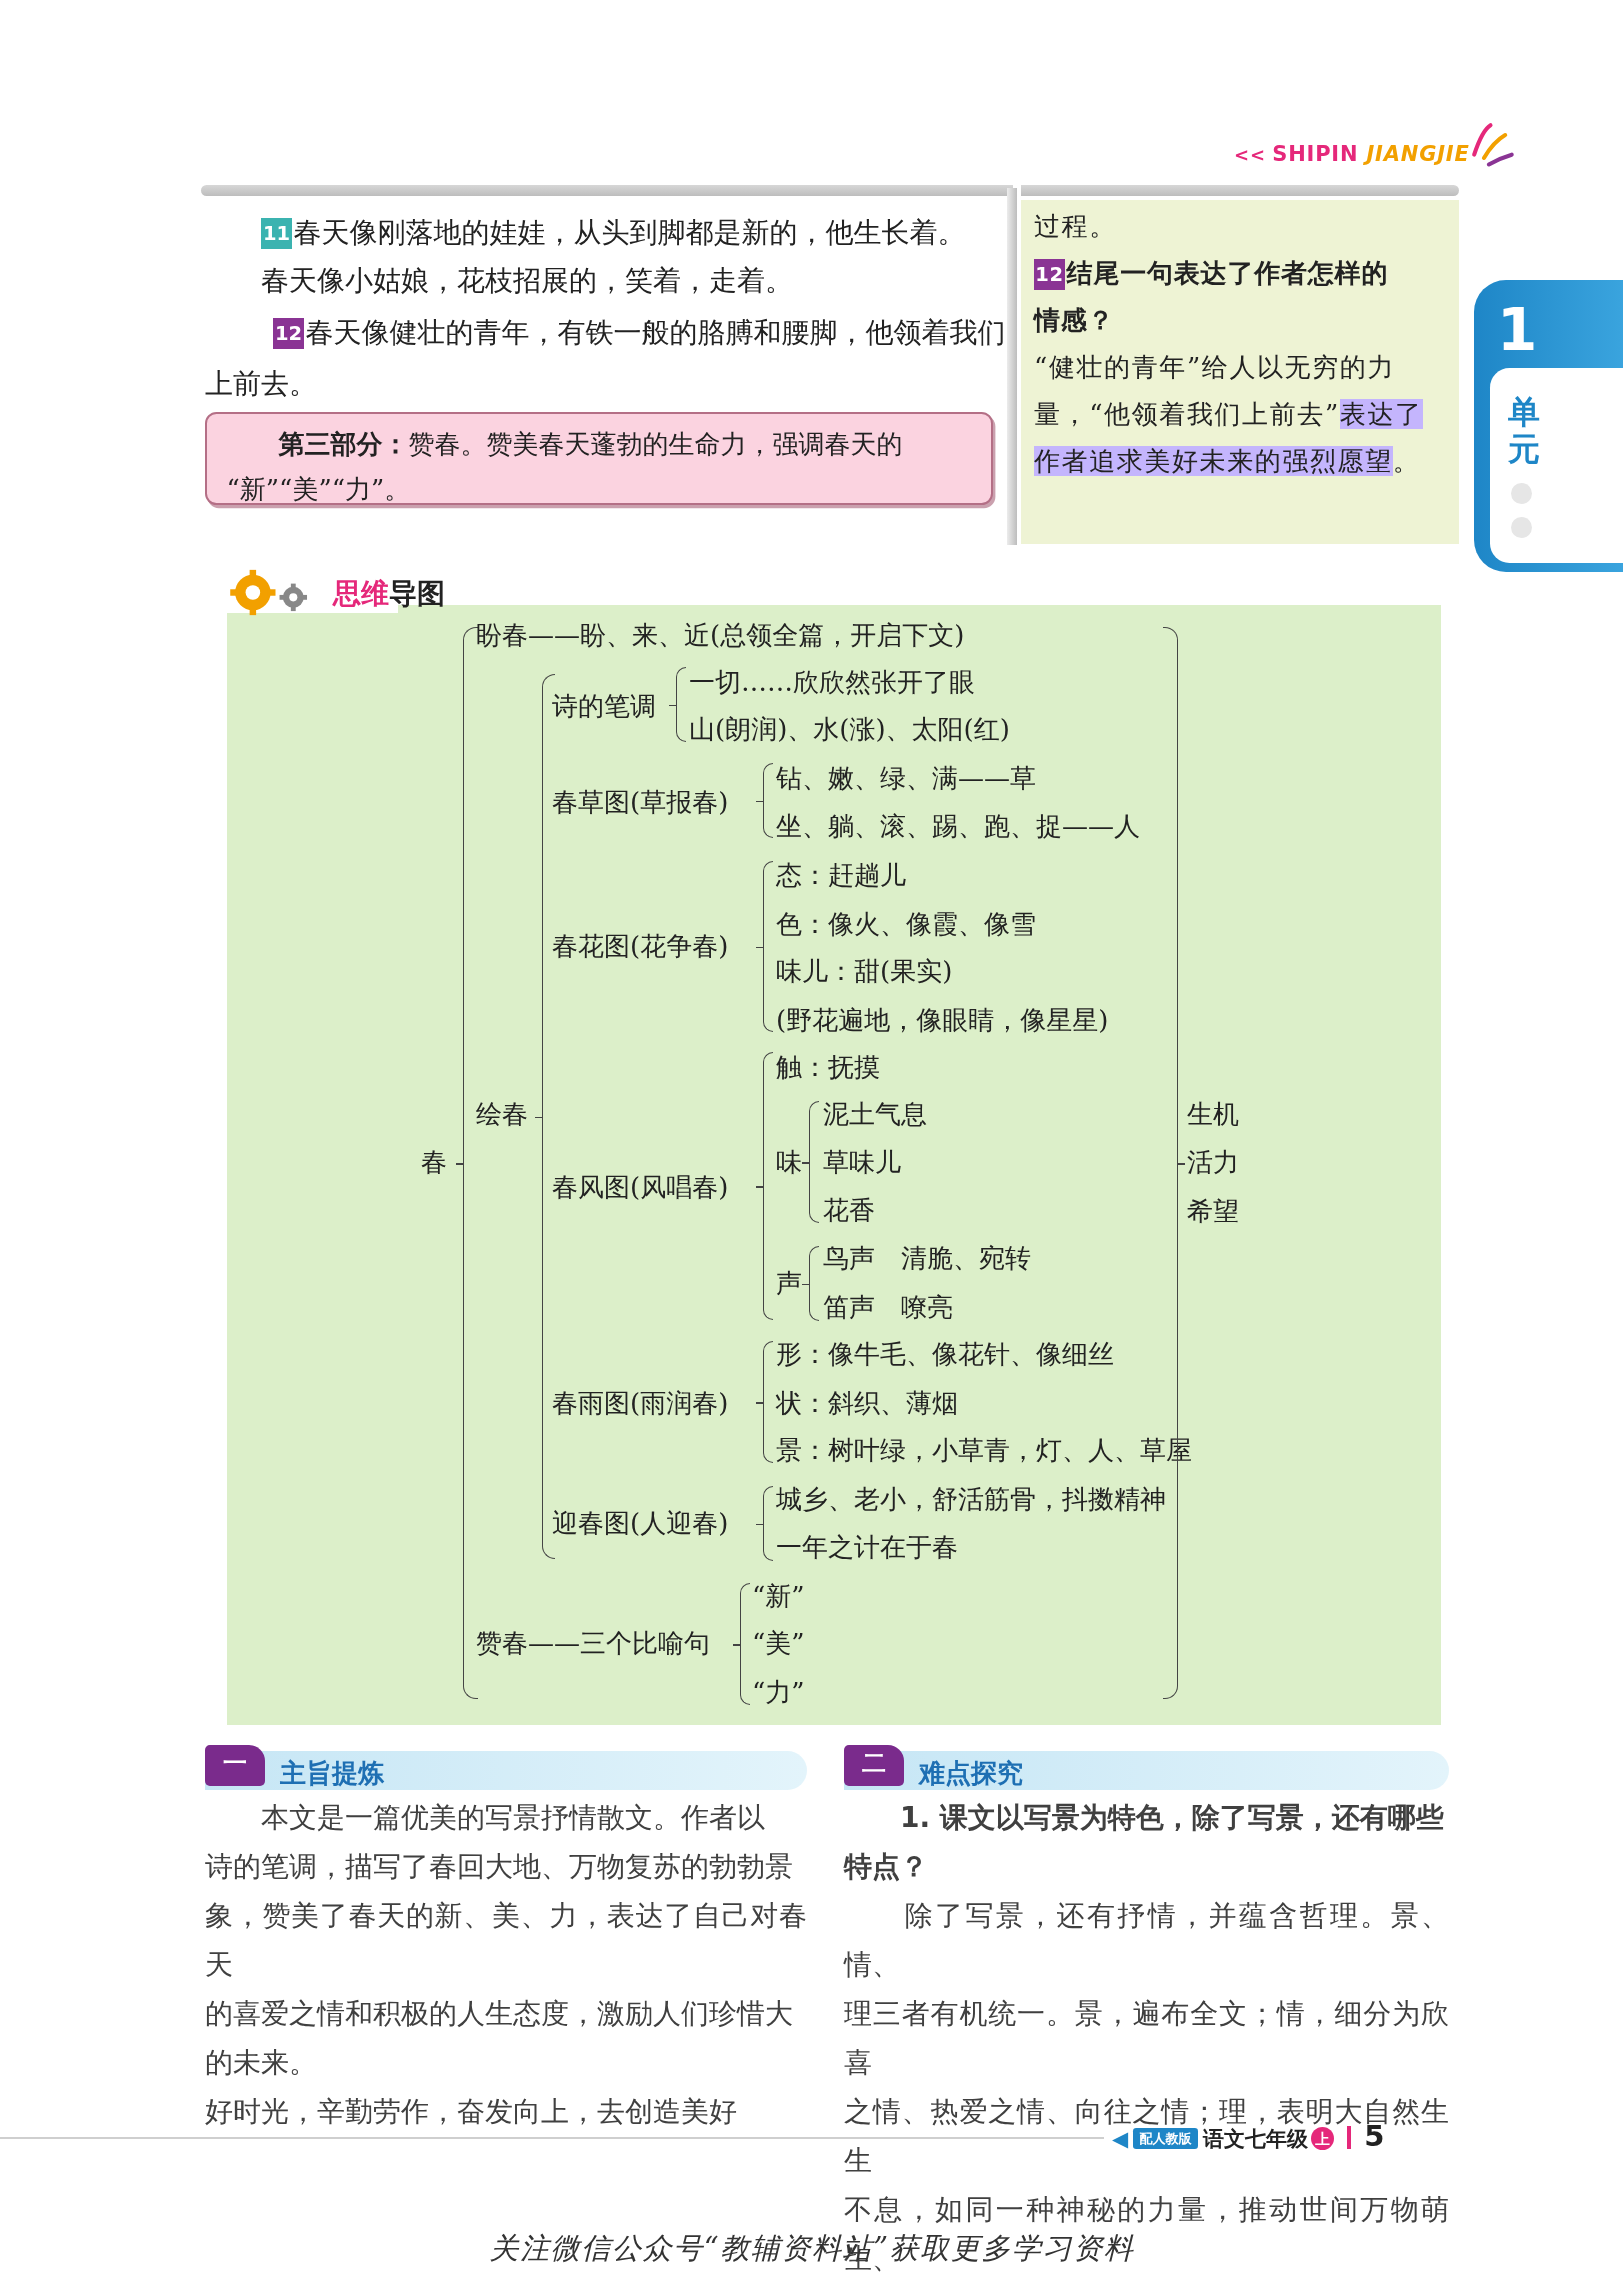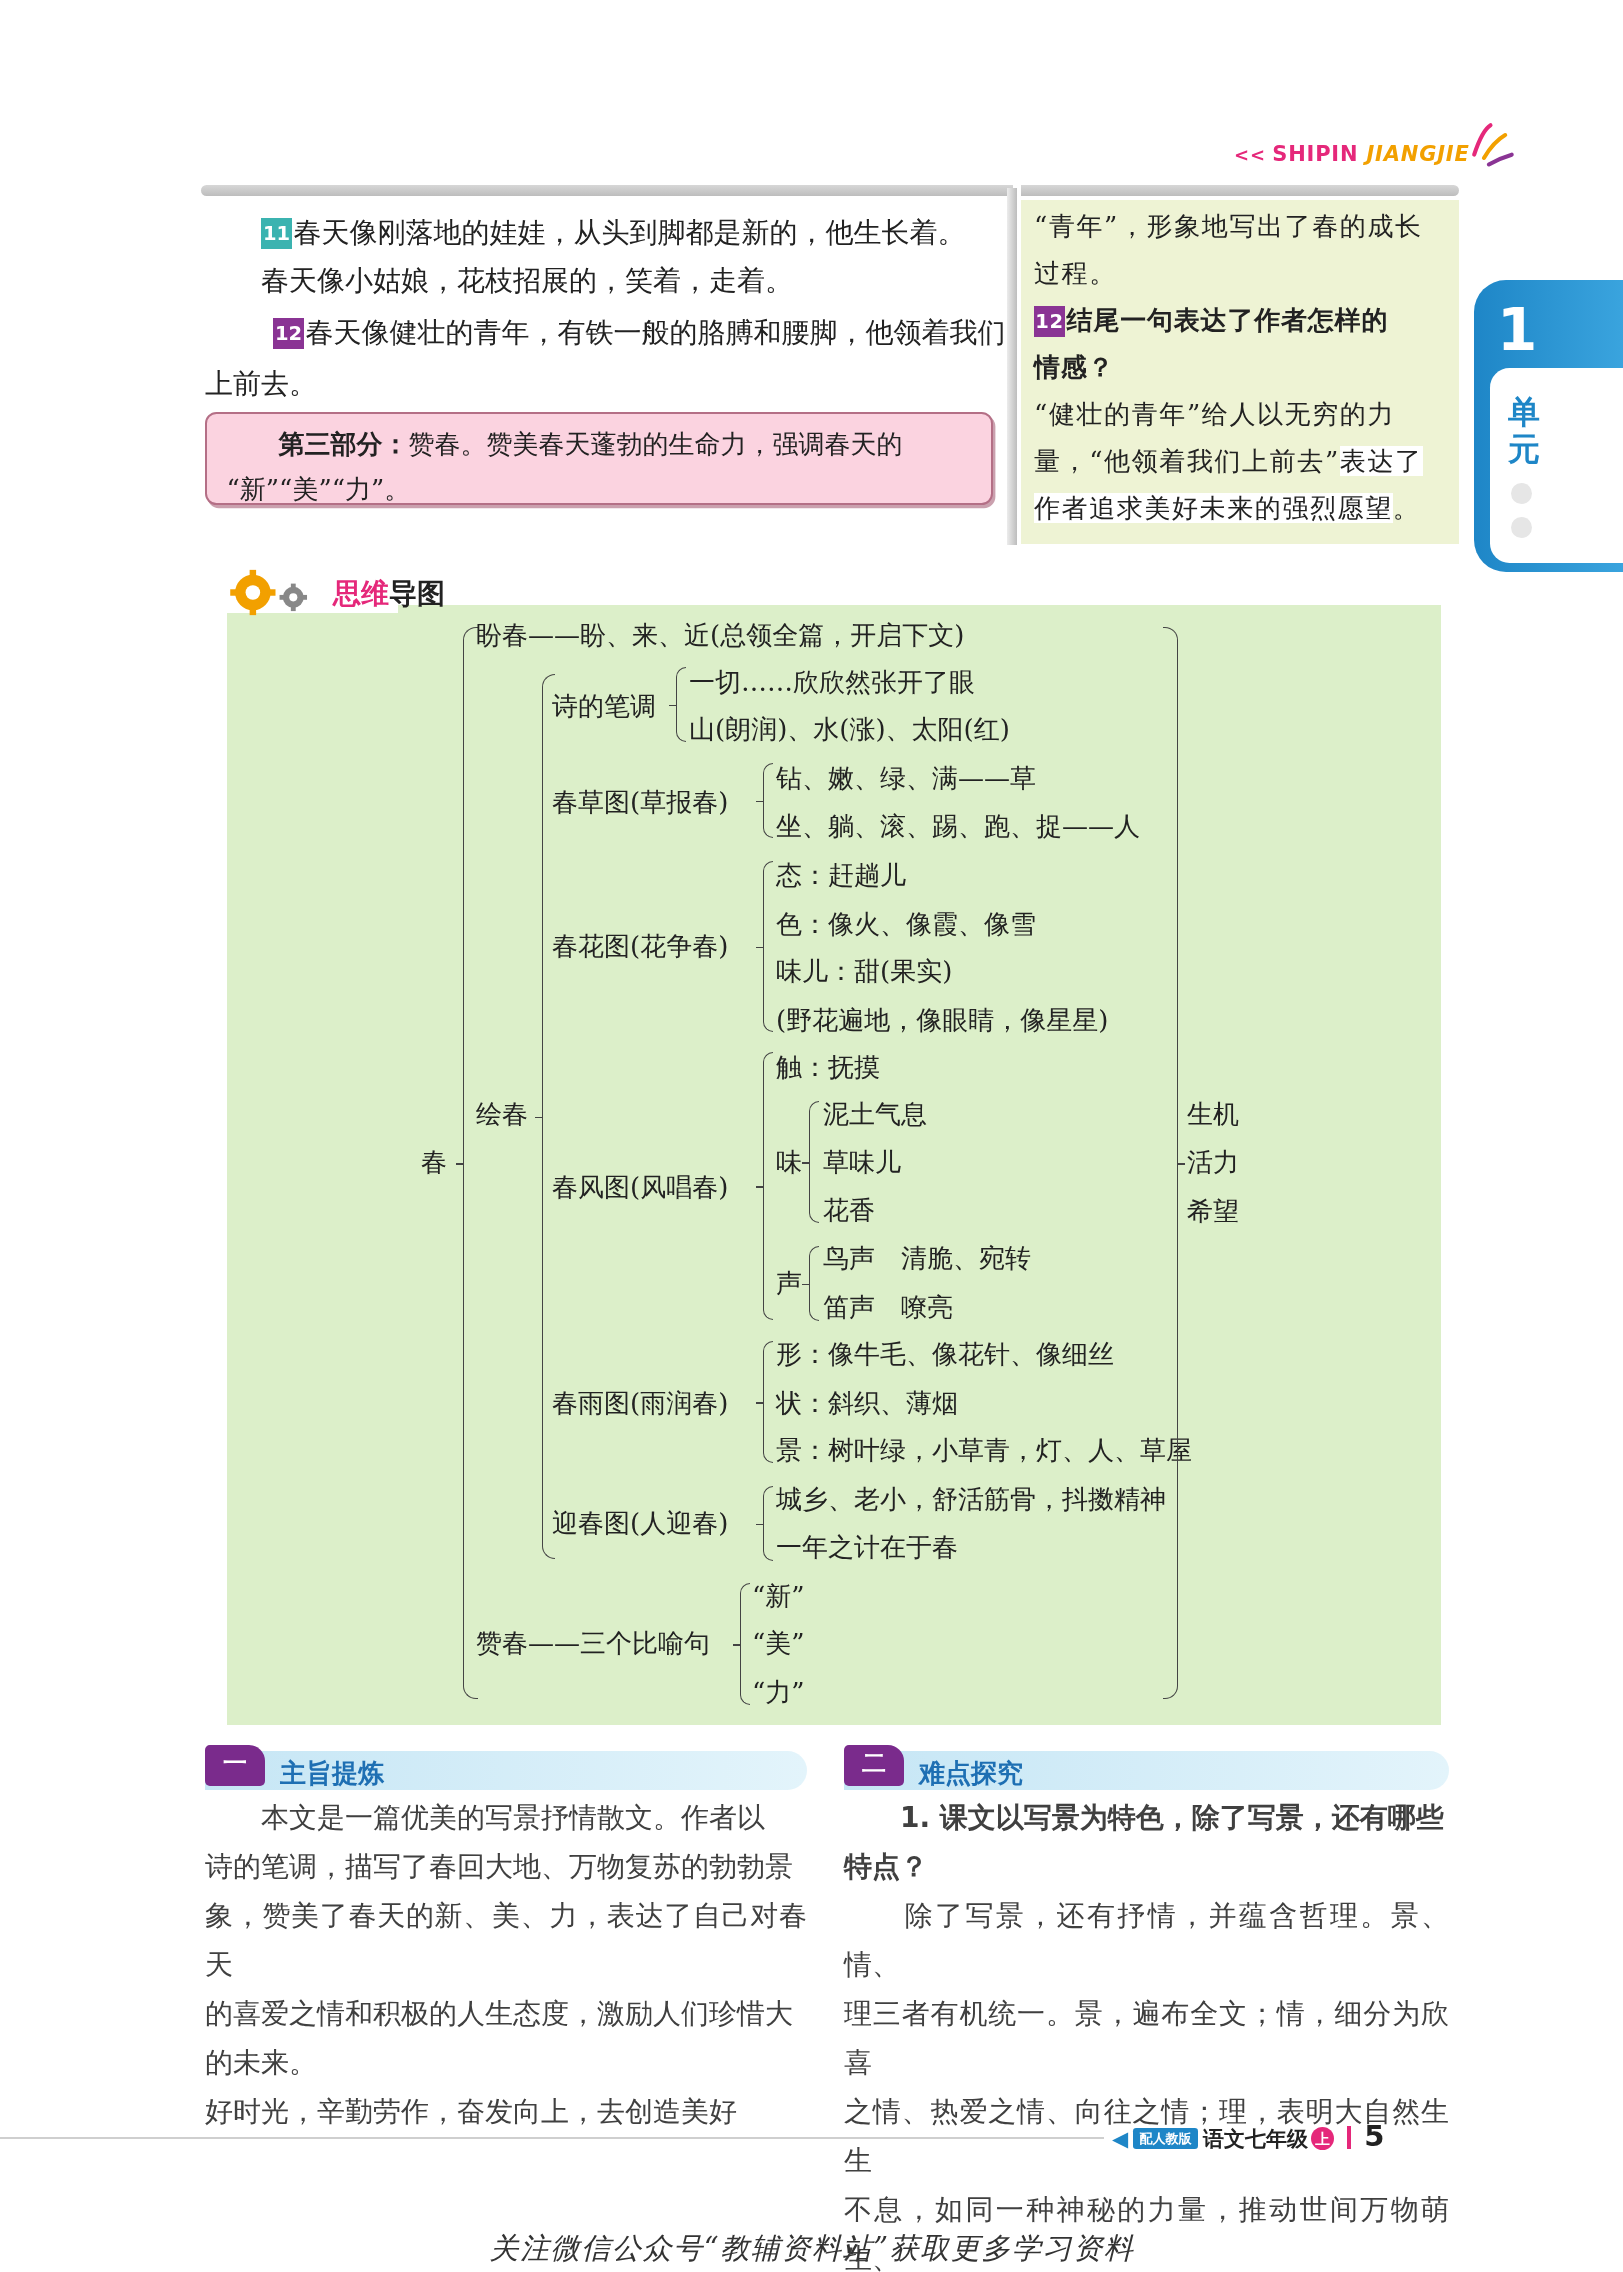--- a/index.html
+++ b/index.html
@@ -20,21 +20,21 @@
   .txt { position: absolute; font-size: 28px; line-height: 47px; color: #222; }
   .num { display: inline-block; width: 31px; height: 31px; line-height: 31px; text-align: center; color: #fff; font-family: "DejaVu Sans", sans-serif; font-size: 19.5px; font-weight: bold; margin-right: 1.6px; vertical-align: 1.6px; }
   .num.teal { background: #3bb3b0; }
   .num.purple { background: #8a3494; }
 
   .summary-box { position: absolute; top: 412px; left: 205px; width: 788px; height: 93px; background: #fbd3e0; border: 2.4px solid #b46f86; border-radius: 11.4px; padding: 8px 19.5px; font-size: 26px; line-height: 45px; box-shadow: 2.4px 3.2px 0 #caa0ae; }
   .summary-box .lbl { font-family: "DejaVu Sans", sans-serif; font-weight: bold; }
 
   .note-panel { position: absolute; top: 200px; left: 1021px; width: 438px; height: 344px; background: #eef3d4; padding: 3.2px 13px; font-size: 26px; line-height: 47px; letter-spacing: 1.6px; }
   .note-panel .q { font-family: "DejaVu Sans", sans-serif; font-weight: bold; letter-spacing: 0.8px; }
-  .hl { background: #ffffff; }
+  .hl { background: #c4b5fd; }
 
   
   .unit-tab { position: absolute; top: 280px; left: 1474px; width: 150px; height: 292px; background: linear-gradient(90deg,#1e86c7,#3aa4de); border-radius: 32px 0 0 32px; }
   .unit-tab .num1 { position: absolute; top: 16px; left: 23px; font-family: "DejaVu Sans", sans-serif; font-size: 58px; font-weight: bold; color: #fff; }
   .unit-tab .inner { position: absolute; top: 88px; left: 16px; width: 134px; height: 195px; background: #fff; border-radius: 19.5px 0 0 19.5px; }
   .unit-tab .lbl { position: absolute; top: 114px; left: 34px; font-family: "DejaVu Sans", sans-serif; font-size: 32px; font-weight: bold; color: #1e86c7; line-height: 37px; width: 39px; }
   .unit-tab .dot { position: absolute; left: 37px; width: 21px; height: 21px; border-radius: 50%; background: #e6e6e6; }
 
   
   .mm-title-wrap { position: absolute; top: 568px; left: 227px; height: 49px; }
@@ -90,21 +90,20 @@
   <span class="num purple">12</span><span>春天像健壮的青年，有铁一般的胳膊和腰脚，他领着我们</span>
 </div>
 <div class="txt" style="top:360px;left:205px;">上前去。</div>
 
 <div class="summary-box">
   <div style="padding-left:52px;"><span class="lbl">第三部分：</span><span>赞春。赞美春天蓬勃的生命力，强调春天的</span></div>
   <div>“新”“美”“力”。</div>
 </div>
 
 <div class="note-panel">
-  <div>“青年”，形象地写出了春的成长</div>
   <div>过程。</div>
   <div class="q"><span class="num purple">12</span><span>结尾一句表达了作者怎样的</span></div>
   <div class="q">情感？</div>
   <div>“健壮的青年”给人以无穷的力</div>
   <div><span>量，“他领着我们上前去”</span><span class="hl">表达了</span></div>
   <div><span class="hl">作者追求美好未来的强烈愿望</span><span>。</span></div>
 </div>
 
 <div class="unit-tab">
   <div class="num1">1</div>

